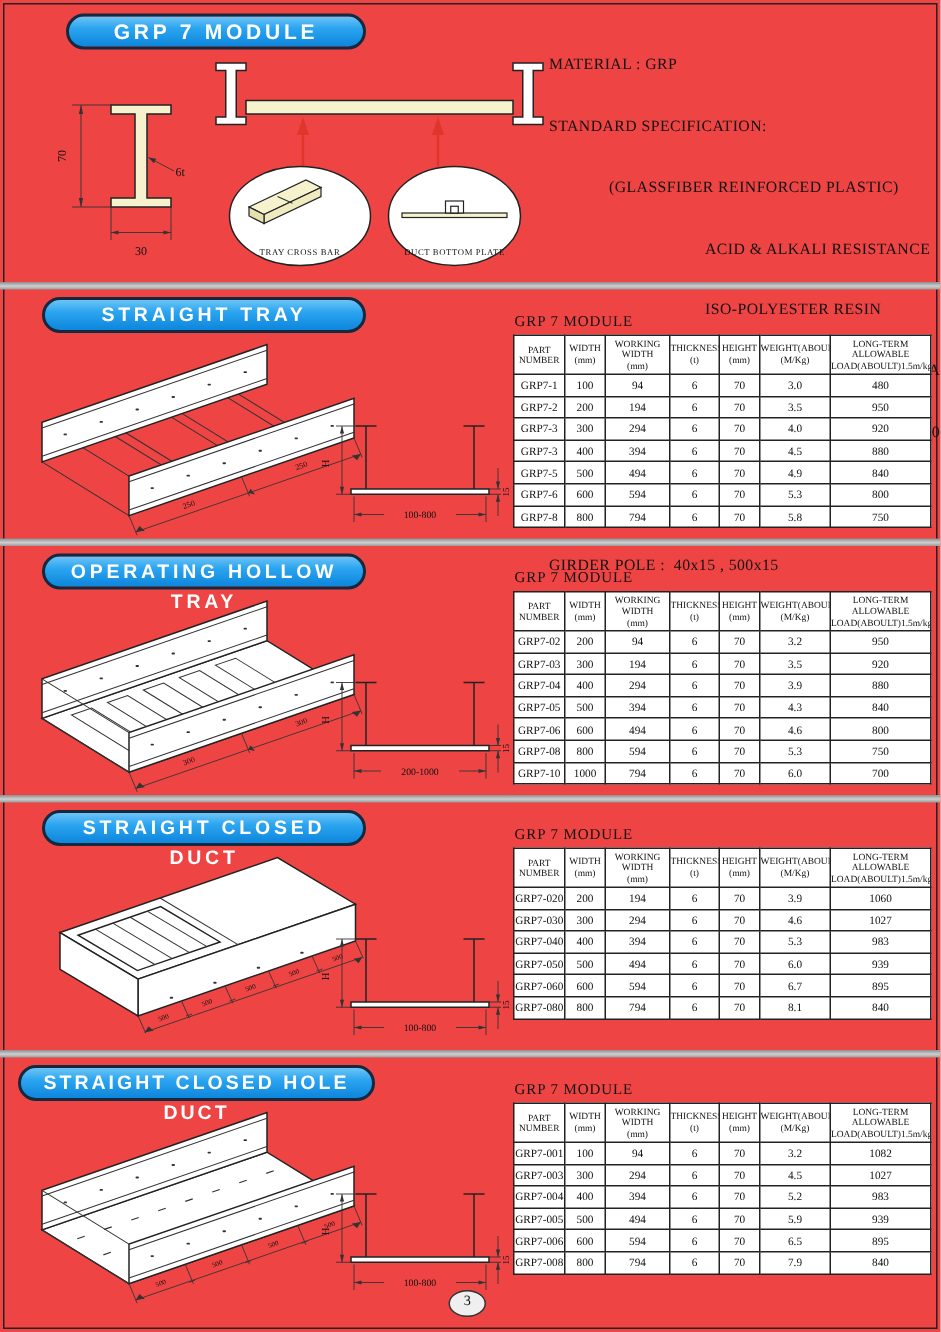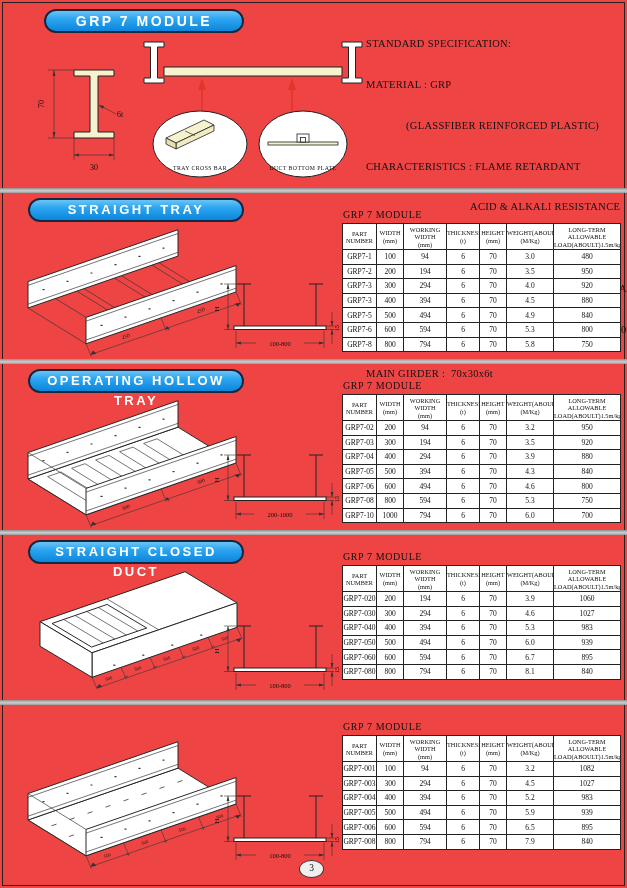--- a/index.html
+++ b/index.html
@@ -96,24 +96,23 @@
       <g>
         <rect x="128" y="104" width="70" height="3" style="fill:#F6F2CD;stroke:#222;stroke-width:.8"></rect>
         <rect x="157" y="96" width="12" height="8" style="fill:#fff;stroke:#222;stroke-width:.8"></rect>
         <rect x="160.5" y="99.5" width="5" height="4.5" style="fill:#fff;stroke:#222;stroke-width:.8"></rect>
       </g>
       <text x="60" y="132" text-anchor="middle" font-size="5.8" letter-spacing=".4">TRAY CROSS BAR</text>
       <text x="163" y="132" text-anchor="middle" font-size="5.8" letter-spacing=".4">DUCT BOTTOM PLATE</text>
     </svg>
 
     <div class="spec">
+      <div>MATERIAL : GRP</div>
       <div>STANDARD SPECIFICATION:</div>
-      <div>MATERIAL : GRP</div>
       <div class="ind1">(GLASSFIBER REINFORCED PLASTIC)</div>
-      <div>CHARACTERISTICS : FLAME RETARDANT</div>
       <div class="ind2">ACID &amp; ALKALI RESISTANCE</div>
       <div class="ind2">ISO-POLYESTER RESIN</div>
       <div class="ind2">ELECTRIC INSULATION E-GLASS</div>
       <div class="ind2">OPERATING TEMPERATURE:100°C</div>
       <div class="gap">MAIN GIRDER :  70x30x6t</div>
       <div class="gap">GIRDER POLE :  40x15 , 500x15</div>
       <div>COLOR : IVORY</div>
     </div>
   </div>
 
@@ -546,20 +545,21 @@
             <td>70</td>
             <td>8.1</td>
             <td>840</td>
           </tr>
         </tbody>
     </table>
   </div>
 
   <div class="sec s4" style="top:700px;height:188px">
     <div class="divider"></div>
+    <div class="banner">STRAIGHT CLOSED HOLE DUCT</div>
     <svg class="iso" viewBox="0 0 235 140" preserveAspectRatio="none">
       <polygon class="whitef" points="20,88 170,33 228,71 78,126"></polygon>
       <path d="M43.5,94.2l5,-1.8M61.5,87.6l5,-1.8M79.5,81l5,-1.8M97.5,74.4l5,-1.8M115.5,67.8l5,-1.8M133.5,61.2l5,-1.8M151.5,54.6l5,-1.8M169.5,48l5,-1.8
                M60.9,105.6l5,-1.8M78.9,99l5,-1.8M96.9,92.4l5,-1.8M114.9,85.8l5,-1.8M132.9,79.2l5,-1.8M150.9,72.6l5,-1.8M168.9,66l5,-1.8M186.9,59.4l5,-1.8
                M78.3,117l5,-1.8M96.3,110.4l5,-1.8M114.3,103.8l5,-1.8M132.3,97.2l5,-1.8M150.3,90.6l5,-1.8M168.3,84l5,-1.8M186.3,77.4l5,-1.8M204.3,70.8l5,-1.8" stroke="#333" stroke-width=".8" fill="none"></path>
       <polygon class="whitef" points="20,88 170,33 170,5 20,60"></polygon>
       <path class="thin" d="M20,64 L170,9 M20,84 L170,29"></path>
       <polygon class="whitef" points="78,126 228,71 228,43 78,98"></polygon>
       <path class="thin" d="M78,102 L228,47 M78,122 L228,67 M20,88 L78,126 M20,60 L78,98"></path>
       <path d="M35,68.5h1M59,59.7h1M83,50.9h1M107,42.1h1M131,33.3h1M155,24.5h1M93,106.5h1M117,97.7h1M141,88.9h1M165,80.1h1M189,71.3h1M213,62.5h1" stroke="#333" stroke-width="1.3" stroke-linecap="round" fill="none"></path>

